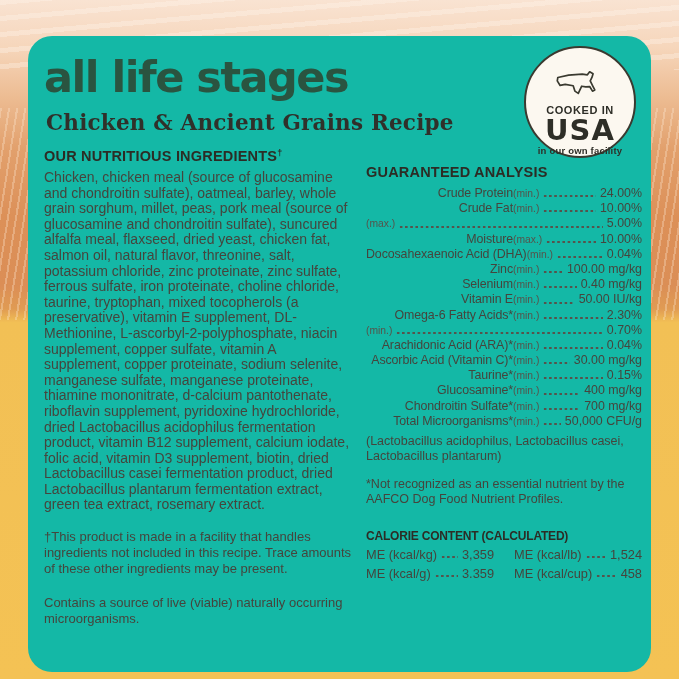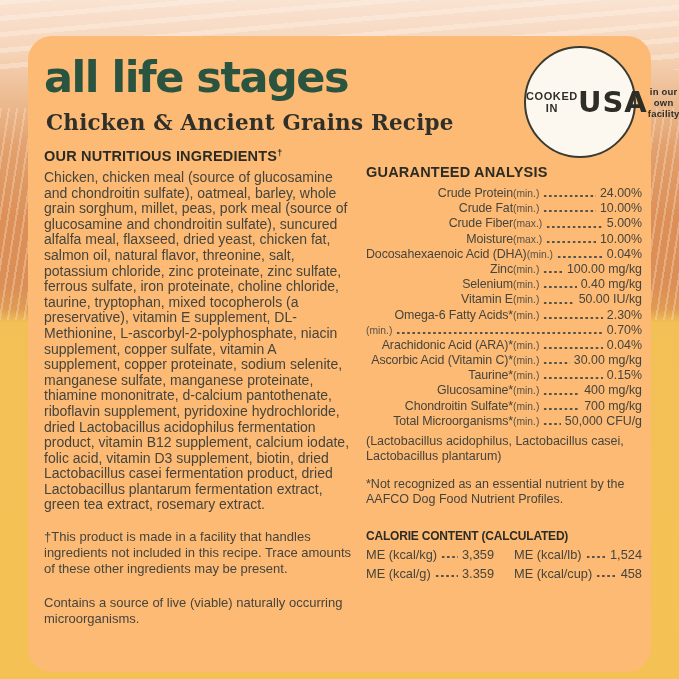--- a/index.html
+++ b/index.html
@@ -22,39 +22,39 @@
       rgba(255,238,219,.30) 0 2px, rgba(216,128,70,.0) 2px 8px);
   }
   .haze{
     position:absolute;left:0;right:0;top:0;height:70px;
     background:repeating-linear-gradient(175deg,
       rgba(255,245,236,.35) 0 5px, rgba(255,245,236,0) 5px 16px);
   }
   
   .card{
     position:absolute;left:28px;top:36px;width:623px;height:636px;
-    background:#fdba74;border-radius:24px;
+    background:#14b8a6;border-radius:24px;
   }
   .title{
     position:absolute;left:16px;top:16px;margin:0;
     font-family:"DejaVu Sans", sans-serif;
     font-size:43px;font-weight:800;letter-spacing:-1.5px;
     color:#2a5440;
   }
   .subtitle{
     position:absolute;left:18px;top:74px;margin:0;
     font-family:"DejaVu Serif", serif;
     font-size:21.5px;font-weight:700;letter-spacing:.2px;
     color:#30302a;
   }
   
   .badge{
     position:absolute;top:10px;right:15px;width:112px;height:112px;
     border-radius:50%;border:2px solid #3a3a30;background:#fcf8f0;
-    display:flex;flex-direction:row;align-items:center;justify-content:space-between;
+    display:flex;flex-direction:column;align-items:center;justify-content:flex-end;
     color:#2e2e27;text-align:center;box-sizing:border-box;
   }
   .badge svg{display:block;margin-bottom:2px;}
   .badge-l1{font-size:11px;font-weight:700;letter-spacing:.6px;}
   .badge-l2{font-size:29px;font-weight:800;letter-spacing:1px;line-height:1;
             font-family:"DejaVu Sans", sans-serif;}
   .badge-l3{font-size:9.5px;font-weight:700;letter-spacing:.2px;}
   
   .col-left{position:absolute;left:16px;top:112px;width:308px;color:#45453d;}
   .col-right{position:absolute;left:338px;top:128px;width:276px;color:#45453d;}
@@ -123,21 +123,20 @@
           <span class="dots"></span>
           <span class="ga-value">24.00%</span>
         </div>
       <div class="ga-row">
           <span class="ga-label">Crude Fat</span>
           <span class="ga-qual">(min.)</span>
           <span class="dots"></span>
           <span class="ga-value">10.00%</span>
         </div>
       <div class="ga-row">
-          <span class="ga-label">Crude Fiber</span>
           <span class="ga-qual">(max.)</span>
           <span class="dots"></span>
           <span class="ga-value">5.00%</span>
         </div>
       <div class="ga-row">
           <span class="ga-label">Moisture</span>
           <span class="ga-qual">(max.)</span>
           <span class="dots"></span>
           <span class="ga-value">10.00%</span>
         </div>

